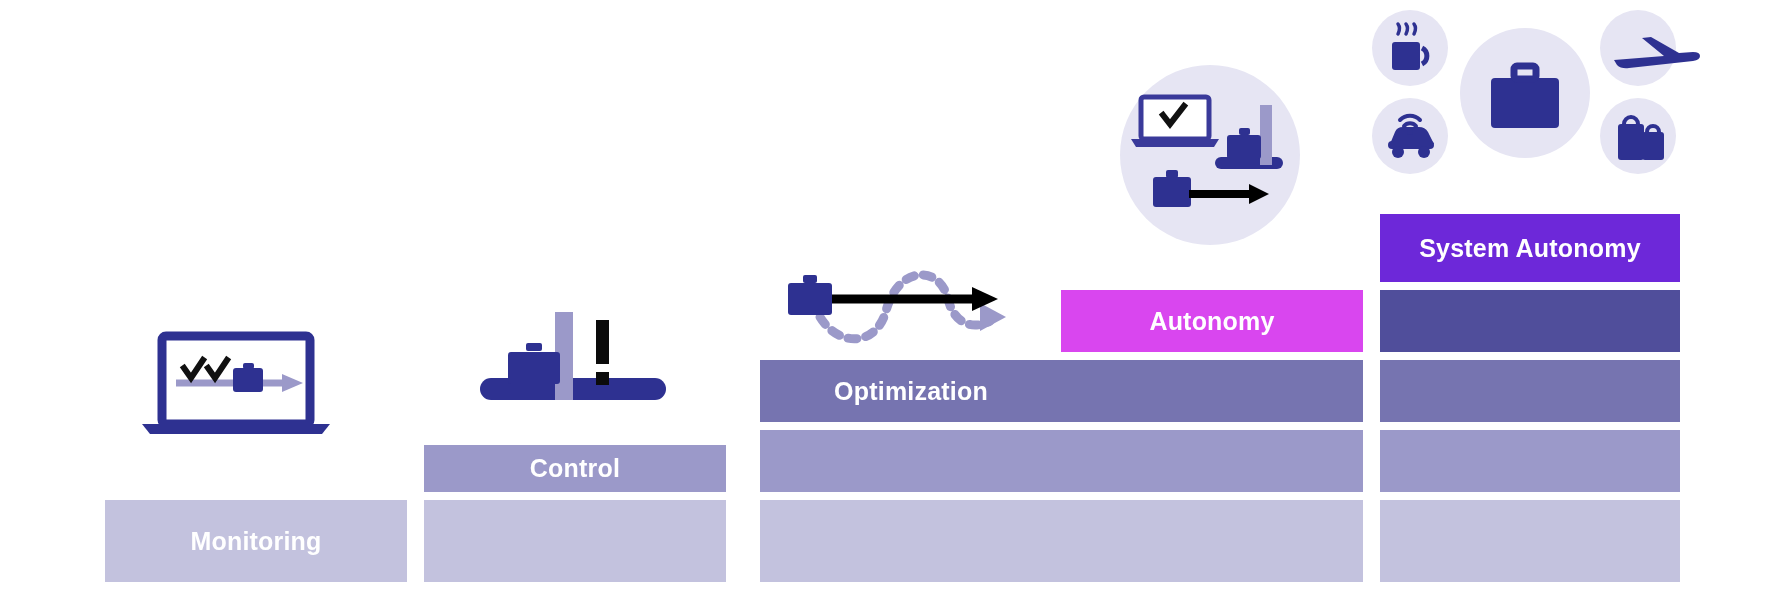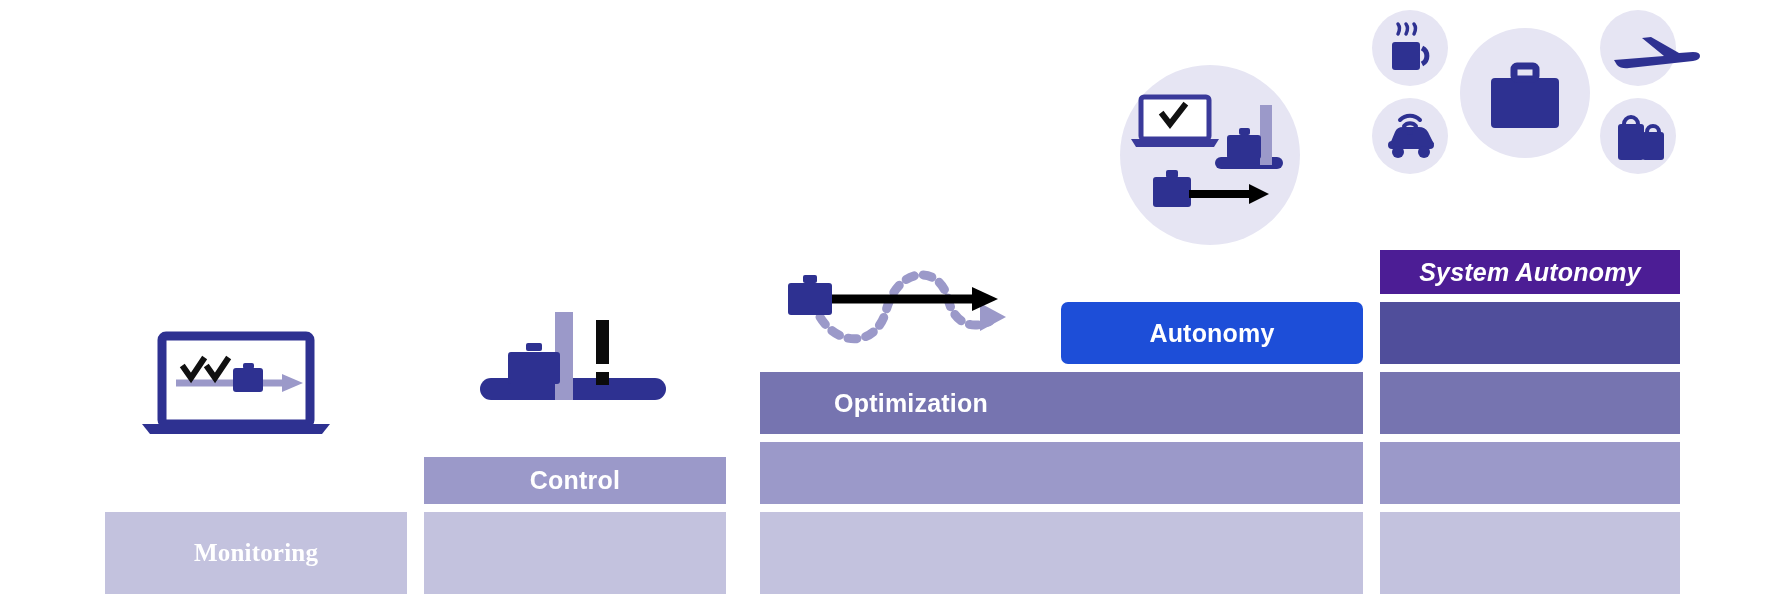--- a/index.html
+++ b/index.html
@@ -15,21 +15,21 @@
   .bar{
     width:100%;
     box-sizing:border-box;
     display:flex;align-items:center;justify-content:center;
     color:#ffffff;
     font-weight:bold;
     font-size:25px;
     letter-spacing:.2px;
     margin-bottom:8px;
   }
-  .bar:last-child{margin-bottom:0;font-family:Liberation Serif, serif;}
+  .bar:last-child{margin-bottom:12px;}
   .bar.blank{color:transparent;}
 
   
   .icon-wrap{position:absolute;}
   svg{display:block;overflow:visible;}
 </style>
 </head>
 <body>
 
 <div id="stage">
@@ -110,21 +110,21 @@
       <rect x="124" y="63" width="11" height="7" rx="2" fill="#2e3191"></rect>
 
       <rect x="38" y="112" width="38" height="30" rx="3" fill="#2e3191"></rect>
       <rect x="51" y="105" width="12" height="8" rx="2" fill="#2e3191"></rect>
       <line x1="74" y1="129" x2="138" y2="129" stroke="#000000" stroke-width="8"></line>
       <polygon points="134,119 154,129 134,139" fill="#000000"></polygon>
     </svg>
   </div>
 
   <div class="col" style="left:1061px;width:302px;height:594px;">
-    <div class="bar" style="height:62px;background:#1d4ed8;border-radius:7px;">Autonomy</div>
+    <div class="bar" style="height:62px;background:#d946ef;">Autonomy</div>
     <div class="bar blank" style="height:62px;background:#7674b0;"></div>
     <div class="bar blank" style="height:62px;background:#9b99c9;"></div>
     <div class="bar blank" style="height:82px;background:#c3c2de;"></div>
   </div>
 
   <div class="icon-wrap" style="left:1370px;top:8px;width:310px;height:170px;">
     <svg width="310" height="170" viewBox="0 0 310 170">
 
       <circle cx="155" cy="85" r="65" fill="#e6e5f3"></circle>
       <rect x="121" y="70" width="68" height="50" rx="4" fill="#2e3191"></rect>
@@ -151,20 +151,20 @@
 
       <circle cx="268" cy="128" r="38" fill="#e6e5f3"></circle>
       <rect x="248" y="116" width="26" height="36" rx="3" fill="#2e3191"></rect>
       <path d="M254 116 a7 7 0 0 1 14 0" fill="none" stroke="#2e3191" stroke-width="4"></path>
       <rect x="272" y="124" width="22" height="28" rx="3" fill="#2e3191"></rect>
       <path d="M277 124 a6 6 0 0 1 12 0" fill="none" stroke="#2e3191" stroke-width="4"></path>
     </svg>
   </div>
 
   <div class="col" style="left:1380px;width:300px;height:594px;">
-    <div class="bar" style="height:44px;background:#4c1d95;font-style:italic;">System Autonomy</div>
+    <div class="bar" style="height:68px;background:#6d28d9;">System Autonomy</div>
     <div class="bar blank" style="height:62px;background:#504e9b;"></div>
     <div class="bar blank" style="height:62px;background:#7674b0;"></div>
     <div class="bar blank" style="height:62px;background:#9b99c9;"></div>
     <div class="bar blank" style="height:82px;background:#c3c2de;"></div>
   </div>
 
 </div>
 
 </body></html>

